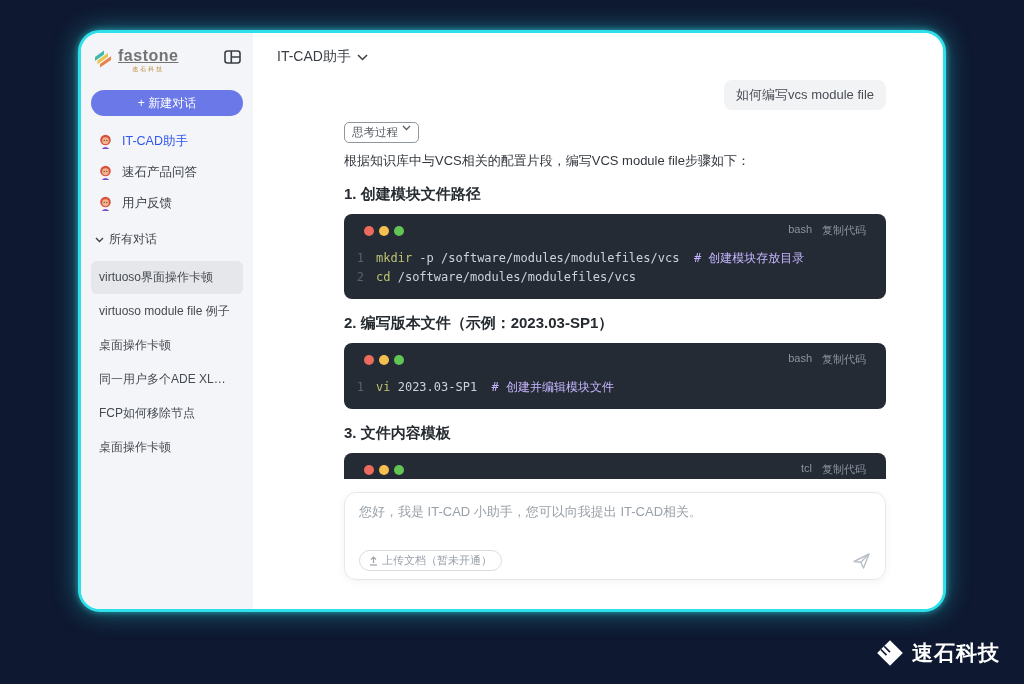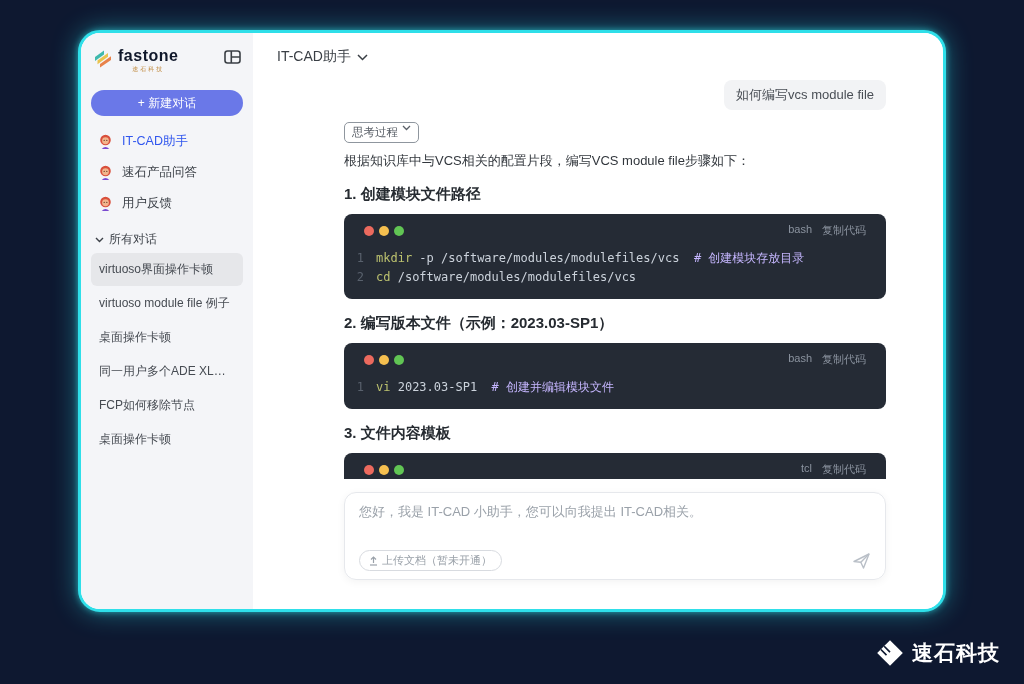--- a/index.html
+++ b/index.html
@@ -26,21 +26,21 @@
   .sidebar {
     width:172px; flex-shrink:0;
     background:#f4f5f8;
     padding:14px 10px 10px;
     display:flex; flex-direction:column;
     overflow:hidden;
   }
   .logo-row { display:flex; align-items:flex-start; padding:0 2px; }
   .logo-mark { width:20px; height:20px; margin-right:5px; margin-top:1px; }
   .logo-texts { display:flex; flex-direction:column; align-items:center; }
-  .logo-name { font-size:16px; font-weight:bold; color:#0f172a; letter-spacing:.5px; line-height:18px; }
+  .logo-name { font-size:16px; font-weight:bold; color:#737373; letter-spacing:.5px; line-height:18px;text-decoration:underline; }
   .logo-sub { font-size:6px; color:#c08a3e; letter-spacing:2px; }
   .panel-toggle { margin-left:auto; margin-top:2px; cursor:pointer; }
 
   .new-chat-btn {
     margin-top:16px; height:26px; border-radius:13px;
     background:#6a78e8; color:#fff; font-size:12px;
     display:flex; align-items:center; justify-content:center;
     cursor:pointer;
   }
 
@@ -48,21 +48,21 @@
   .side-item {
     display:flex; align-items:center; gap:8px;
     padding:7px 6px; font-size:12.5px; color:#3c4148;
     border-radius:6px; cursor:pointer; white-space:nowrap;
   }
   .side-item.active { color:#3056ee; }
   .avatar { width:17px; height:17px; flex-shrink:0; }
 
   .section-row {
     display:flex; align-items:center; gap:5px;
-    margin:12px 0 0; padding:0 4px;
+    margin:12px 0 8px; padding:0 4px;
     font-size:12px; color:#3c4148; cursor:pointer;
   }
 
   .conv-list { margin-top:4px; }
   .conv-item {
     font-size:12px; color:#464b52;
     padding:8px 8px; margin:1px 0; border-radius:6px;
     white-space:nowrap; overflow:hidden; text-overflow:ellipsis;
     cursor:pointer;
   }

